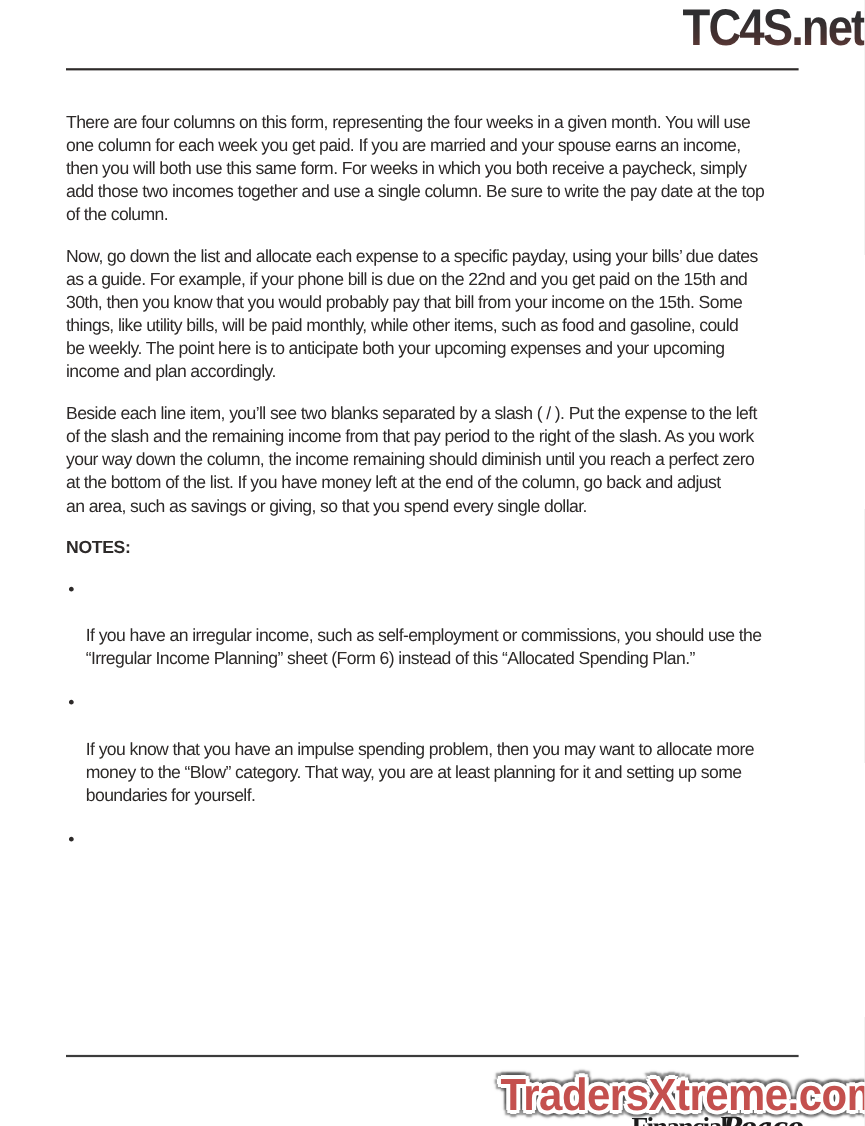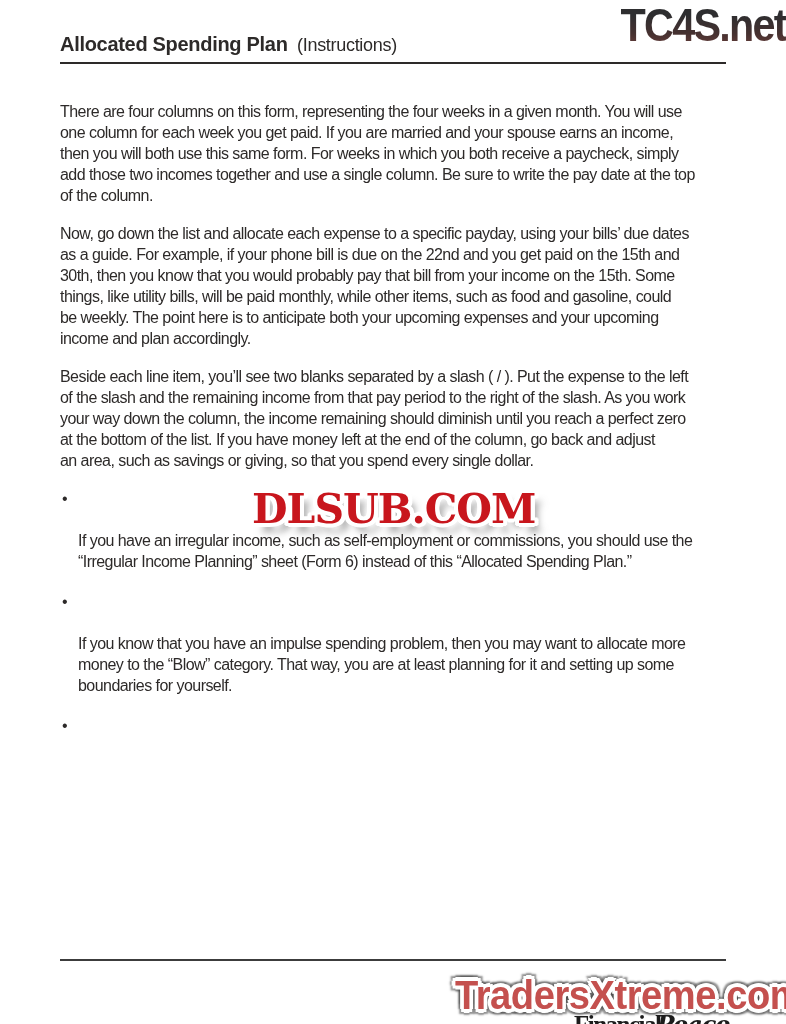--- a/index.html
+++ b/index.html
@@ -121,62 +121,58 @@
       -5px -5px 2px rgba(75,75,75,0.6),  5px -5px 2px rgba(75,75,75,0.6);
   }
 </style>
 </head>
 <body>
 
 <div class="page">
 
   <div class="tc4s">TC4S.net</div>
 
-  <div class="header-title">
-    <span class="title-main">Allocated Spending Plan</span>
-    <span class="title-suffix">(Instructions)</span>
-  </div>
   <div class="title-rule"></div>
 
   <div class="content">
     <p>There are four columns on this form, representing the four weeks in a given month. You will use
 one column for each week you get paid. If you are married and your spouse earns an income,
 then you will both use this same form. For weeks in which you both receive a paycheck, simply
 add those two incomes together and use a single column. Be sure to write the pay date at the top
 of the column.</p>
     <p>Now, go down the list and allocate each expense to a specific payday, using your bills’ due dates
 as a guide. For example, if your phone bill is due on the 22nd and you get paid on the 15th and
 30th, then you know that you would probably pay that bill from your income on the 15th. Some
 things, like utility bills, will be paid monthly, while other items, such as food and gasoline, could
 be weekly. The point here is to anticipate both your upcoming expenses and your upcoming
 income and plan accordingly.</p>
     <p>Beside each line item, you’ll see two blanks separated by a slash ( / ). Put the expense to the left
 of the slash and the remaining income from that pay period to the right of the slash. As you work
 your way down the column, the income remaining should diminish until you reach a perfect zero
 at the bottom of the list. If you have money left at the end of the column, go back and adjust
 an area, such as savings or giving, so that you spend every single dollar.</p>
 
+    <div class="notes-heading">NOTES:</div>
 
     <div class="bullet">
       <span class="marker">•</span>
       <span>If you have an irregular income, such as self-employment or commissions, you should use the
 “Irregular Income Planning” sheet (Form 6) instead of this “Allocated Spending Plan.”</span>
     </div>
     <div class="bullet">
       <span class="marker">•</span>
       <span>If you know that you have an impulse spending problem, then you may want to allocate more
 money to the “Blow” category. That way, you are at least planning for it and setting up some
 boundaries for yourself.</span>
     </div>
     <div class="bullet">
       <span class="marker">•</span>
     </div>
   </div>
 
-  <div class="dlsub">DLSUB.COM</div>
 
   <div class="footer-rule"></div>
   <div class="brand">
     <span class="brand-pre">Dave Ramsey’s</span>
     <span class="brand-serif">Financial</span><span class="brand-script">Peace</span>
   </div>
   <div class="traders">TradersXtreme.com</div>
 
 </div>
 

